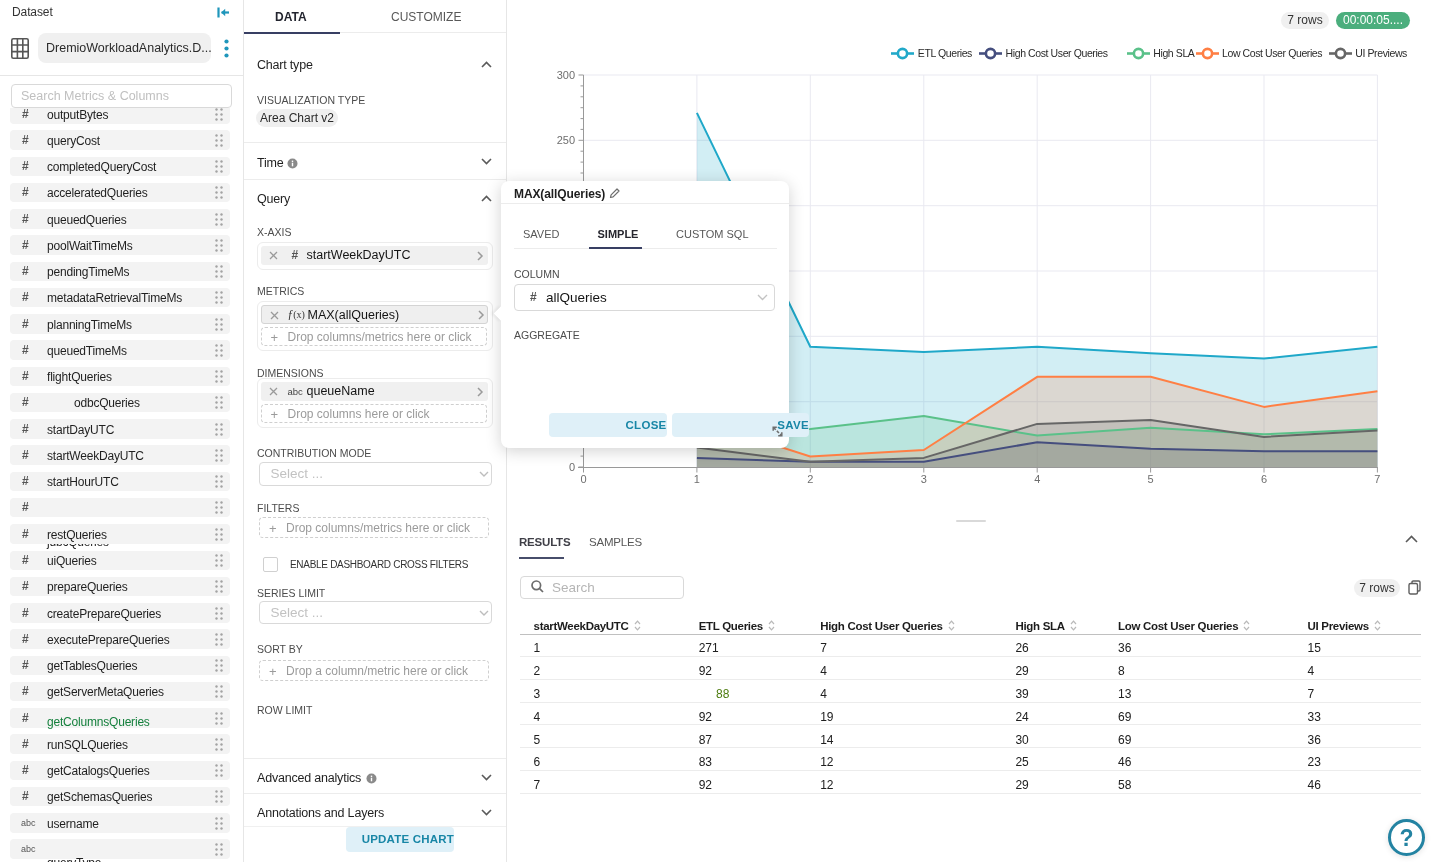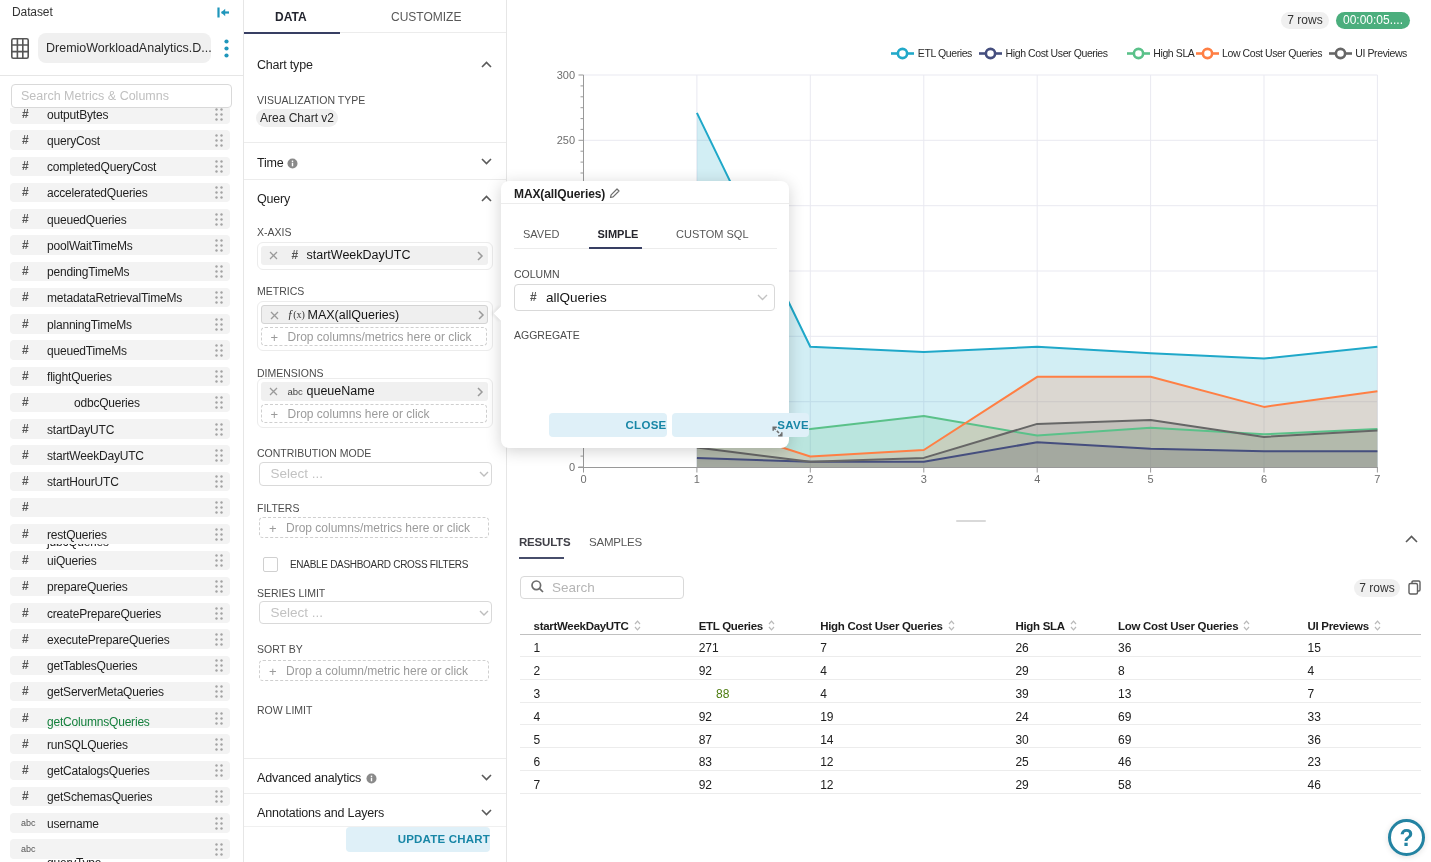--- a/index.html
+++ b/index.html
@@ -559,21 +559,21 @@
     </svg>
 <svg style="left:481px;top:774px;" width="11" height="7" viewBox="0 0 11 7">
       <path d="M1 1L5.5 5.5L10 1" stroke="#5a5a5a" stroke-width="1.6" fill="none"></path>
     </svg>
 <div class="abs" style="left:244px;top:793px;width:262px;height:1px;background:#ececec;"></div>
 <div class="sechead" style="left:257px;top:806px;">Annotations and Layers</div>
 <svg style="left:481px;top:809px;" width="11" height="7" viewBox="0 0 11 7">
       <path d="M1 1L5.5 5.5L10 1" stroke="#5a5a5a" stroke-width="1.6" fill="none"></path>
     </svg>
 <div class="abs" style="left:244px;top:825.5px;width:262px;height:1px;background:#f0f0f0;"></div>
-<div class="btn" style="left:311px;top:827px;width:144px;height:25px;font-size:11.5px;line-height:25px;letter-spacing:.2px;">UPDATE CHART</div>
+<div class="btn" style="left:311px;top:827px;width:108px;height:25px;font-size:11.5px;line-height:25px;letter-spacing:.2px;">UPDATE CHART</div>
 
 <div class="abs" style="left:1281px;top:11.5px;width:48px;height:17px;background:#f0f0f0;border-radius:10px;text-align:center;font-size:12px;color:#333;line-height:17px;">7 rows</div>
 <div class="abs" style="left:1336px;top:11.5px;width:74px;height:17px;background:#4bae7d;border-radius:10px;text-align:center;font-size:12px;color:#fff;line-height:17px;">00:00:05....</div>
 <div class="abs" style="left:891.3px;top:44.5px;height:16px;">
       <svg style="position:absolute;left:0;top:2px;overflow:visible" width="23" height="13" viewBox="0 0 23 13">
         <path d="M0 6.5h23" stroke="#21a9c9" stroke-width="2.6"></path>
         <circle cx="11.5" cy="6.5" r="4.6" fill="#fff" stroke="#21a9c9" stroke-width="2.6"></circle>
       </svg>
       <span style="position:absolute;left:26.5px;top:2.5px;font-size:10.5px;letter-spacing:-0.4px;color:#2b2b2b;white-space:nowrap;">ETL Queries</span>
     </div>

